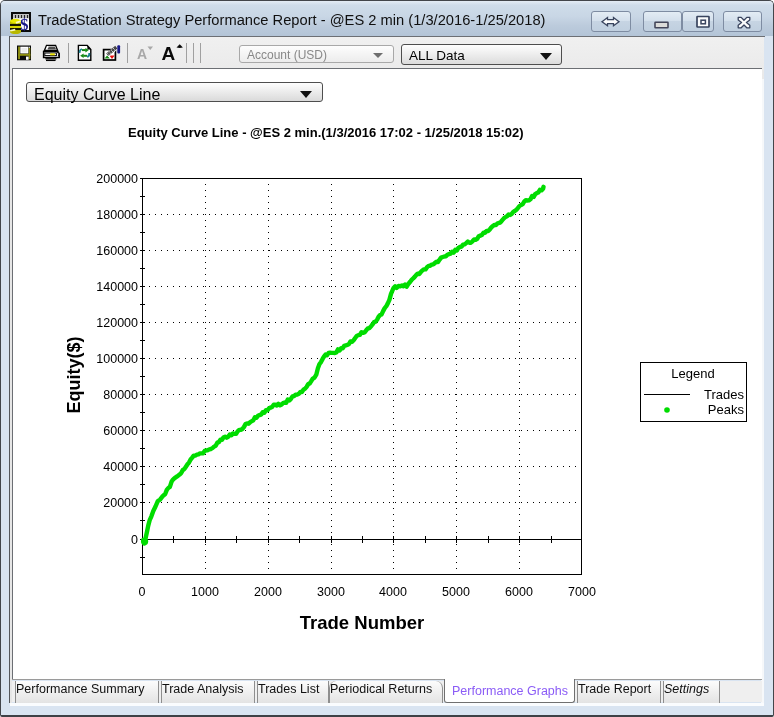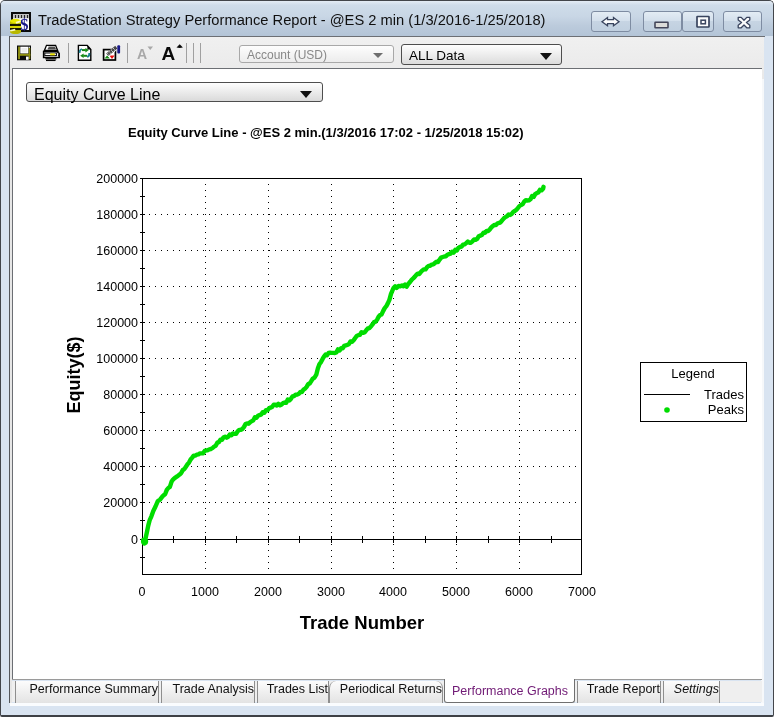--- a/index.html
+++ b/index.html
@@ -39,24 +39,24 @@
             border-top:1px solid #6c6f74; border-left:1px solid #6c6f74; }
   #combo3 { left:26px; top:82px; width:297px; height:20px; border:1px solid #4e4e4e;
             background:linear-gradient(180deg,#fdfdfd,#dadada); color:#000; font-size:16px; border-radius:3px;}
   #combo3 span { position:absolute; left:7px; top:3px; }
   #combo3 .arr { right:10px; top:8px; border-left:6.5px solid transparent; border-right:6.5px solid transparent; border-top:7px solid #111; }
   #charttitle { left:128px; top:125px; font-size:13px; font-weight:bold; color:#000; white-space:nowrap; }
   
   #tabline { left:12px; top:679px; width:750px; height:1px; background:#9a9a9a; }
   .tab { position:absolute; top:681px; height:31px; background:linear-gradient(180deg,#fcfcfc,#dadada);
          border:1px solid #8e8e8e; border-top:none; border-radius:0 0 2px 2px;
-         font-size:12.5px; color:#111; text-align:right; line-height:17px; white-space:nowrap; }
+         font-size:12.5px; color:#111; text-align:left; line-height:17px; white-space:nowrap; }
   #tabactive { position:absolute; left:444px; top:679px; width:131px; height:24px; background:#fff;
          border:1px solid #707070; border-top:none; border-radius:0 0 3px 3px;
-         font-size:12.5px; color:#701a75; line-height:15px; white-space:nowrap; }
+         font-size:12.5px; color:#8b5cf6; line-height:15px; white-space:nowrap; }
   #tabactive span { position:absolute; left:7px; top:5px; white-space:nowrap; }
   #bottomstrip { left:1px; top:703px; width:772px; height:12px; background:#d9e4f1; }
   #whitestrip { left:10px; top:703px; width:754px; height:3px; background:#fafcfe; }
 </style>
 </head>
 <body>
 <div id="frame" class="abs"></div>
 <div id="titlebar" class="abs"></div>
 
 <svg class="abs" style="left:10px; top:11px;" width="22" height="23" viewBox="0 0 22 23">

